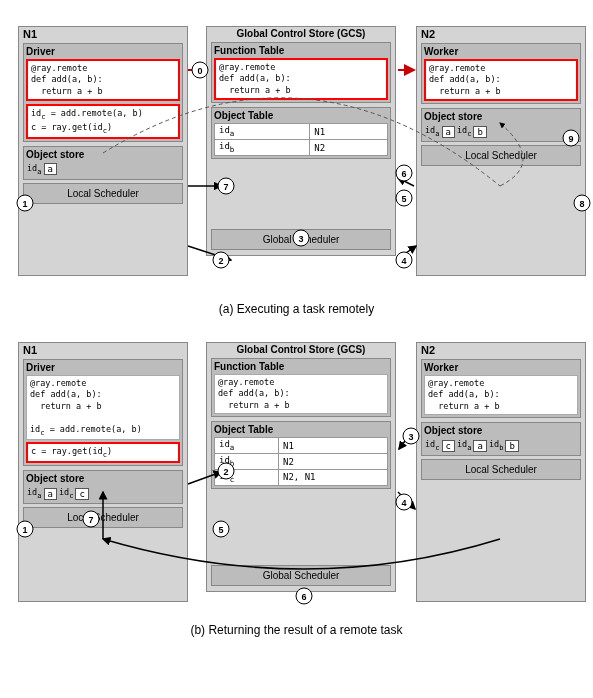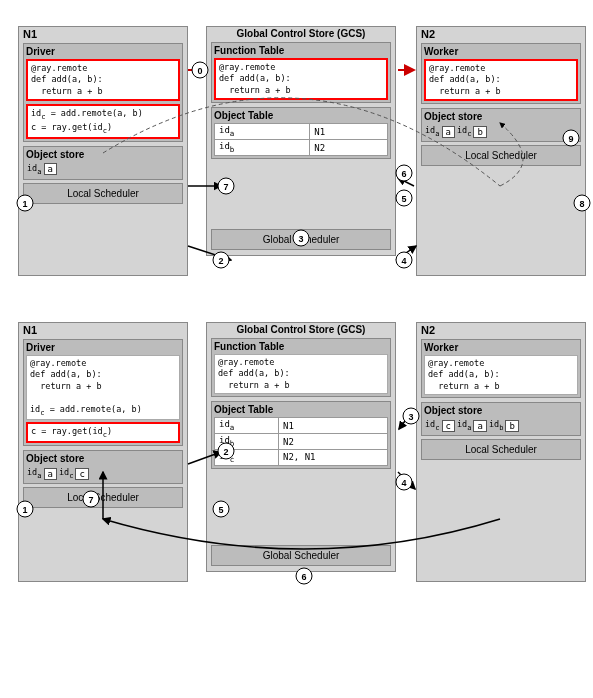--- a/index.html
+++ b/index.html
@@ -187,20 +187,21 @@
         <text x="555" y="134" text-anchor="middle" font-size="9" font-weight="bold">9</text>
 
         <path d="M 87 145 Q 290 20 484 178" stroke="#555" stroke-width="1" fill="none" stroke-dasharray="4,3"></path>
 
         <path d="M 484 178 Q 530 155 484 115" stroke="#555" stroke-width="1" fill="none" stroke-dasharray="4,3" marker-end="url(#arrowB)"></path>
       </svg>
 
     </div>
   </div>
 
+  <div class="caption">(a) Executing a task remotely</div>
 </div>
 
 <div class="diagram-section">
 
   <div class="diag-wrap" style="height:295px;">
     <div class="diag-inner" style="height:295px;">
 
       <div style="position:absolute;left:2px;top:18px;width:170px;height:260px;background:#d4d4d4;border:1px solid #888;">
         <div style="font-size:11px;font-weight:bold;padding:1px 4px;">N1</div>
 
@@ -323,13 +324,14 @@
 
         <line x1="87" y1="215" x2="87" y2="168" stroke="#000" stroke-width="1.5" marker-end="url(#arrowBlkB)"></line>
         <circle cx="75" cy="195" r="8" fill="white" stroke="black" stroke-width="1"></circle>
         <text x="75" y="199" text-anchor="middle" font-size="9" font-weight="bold">7</text>
 
       </svg>
 
     </div>
   </div>
 
+  <div class="caption">(b) Returning the result of a remote task</div>
 </div>
 
 </body></html>

